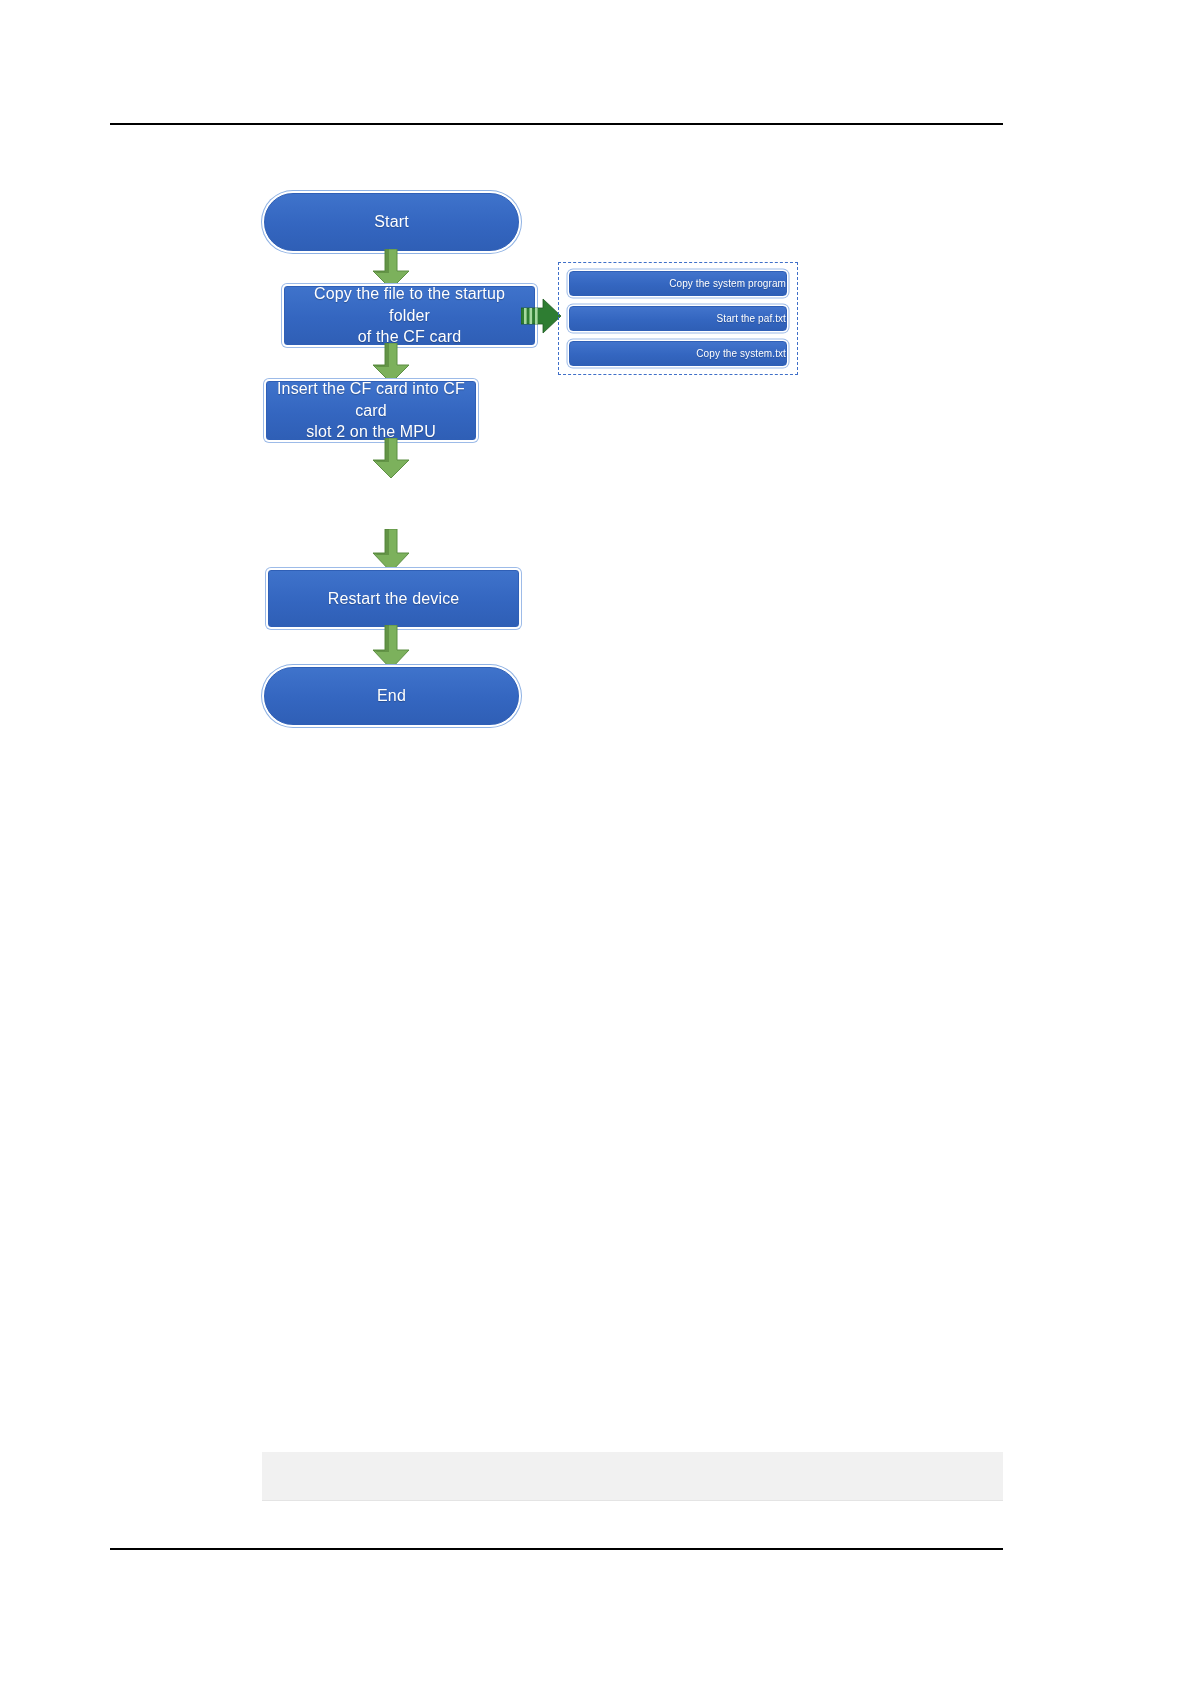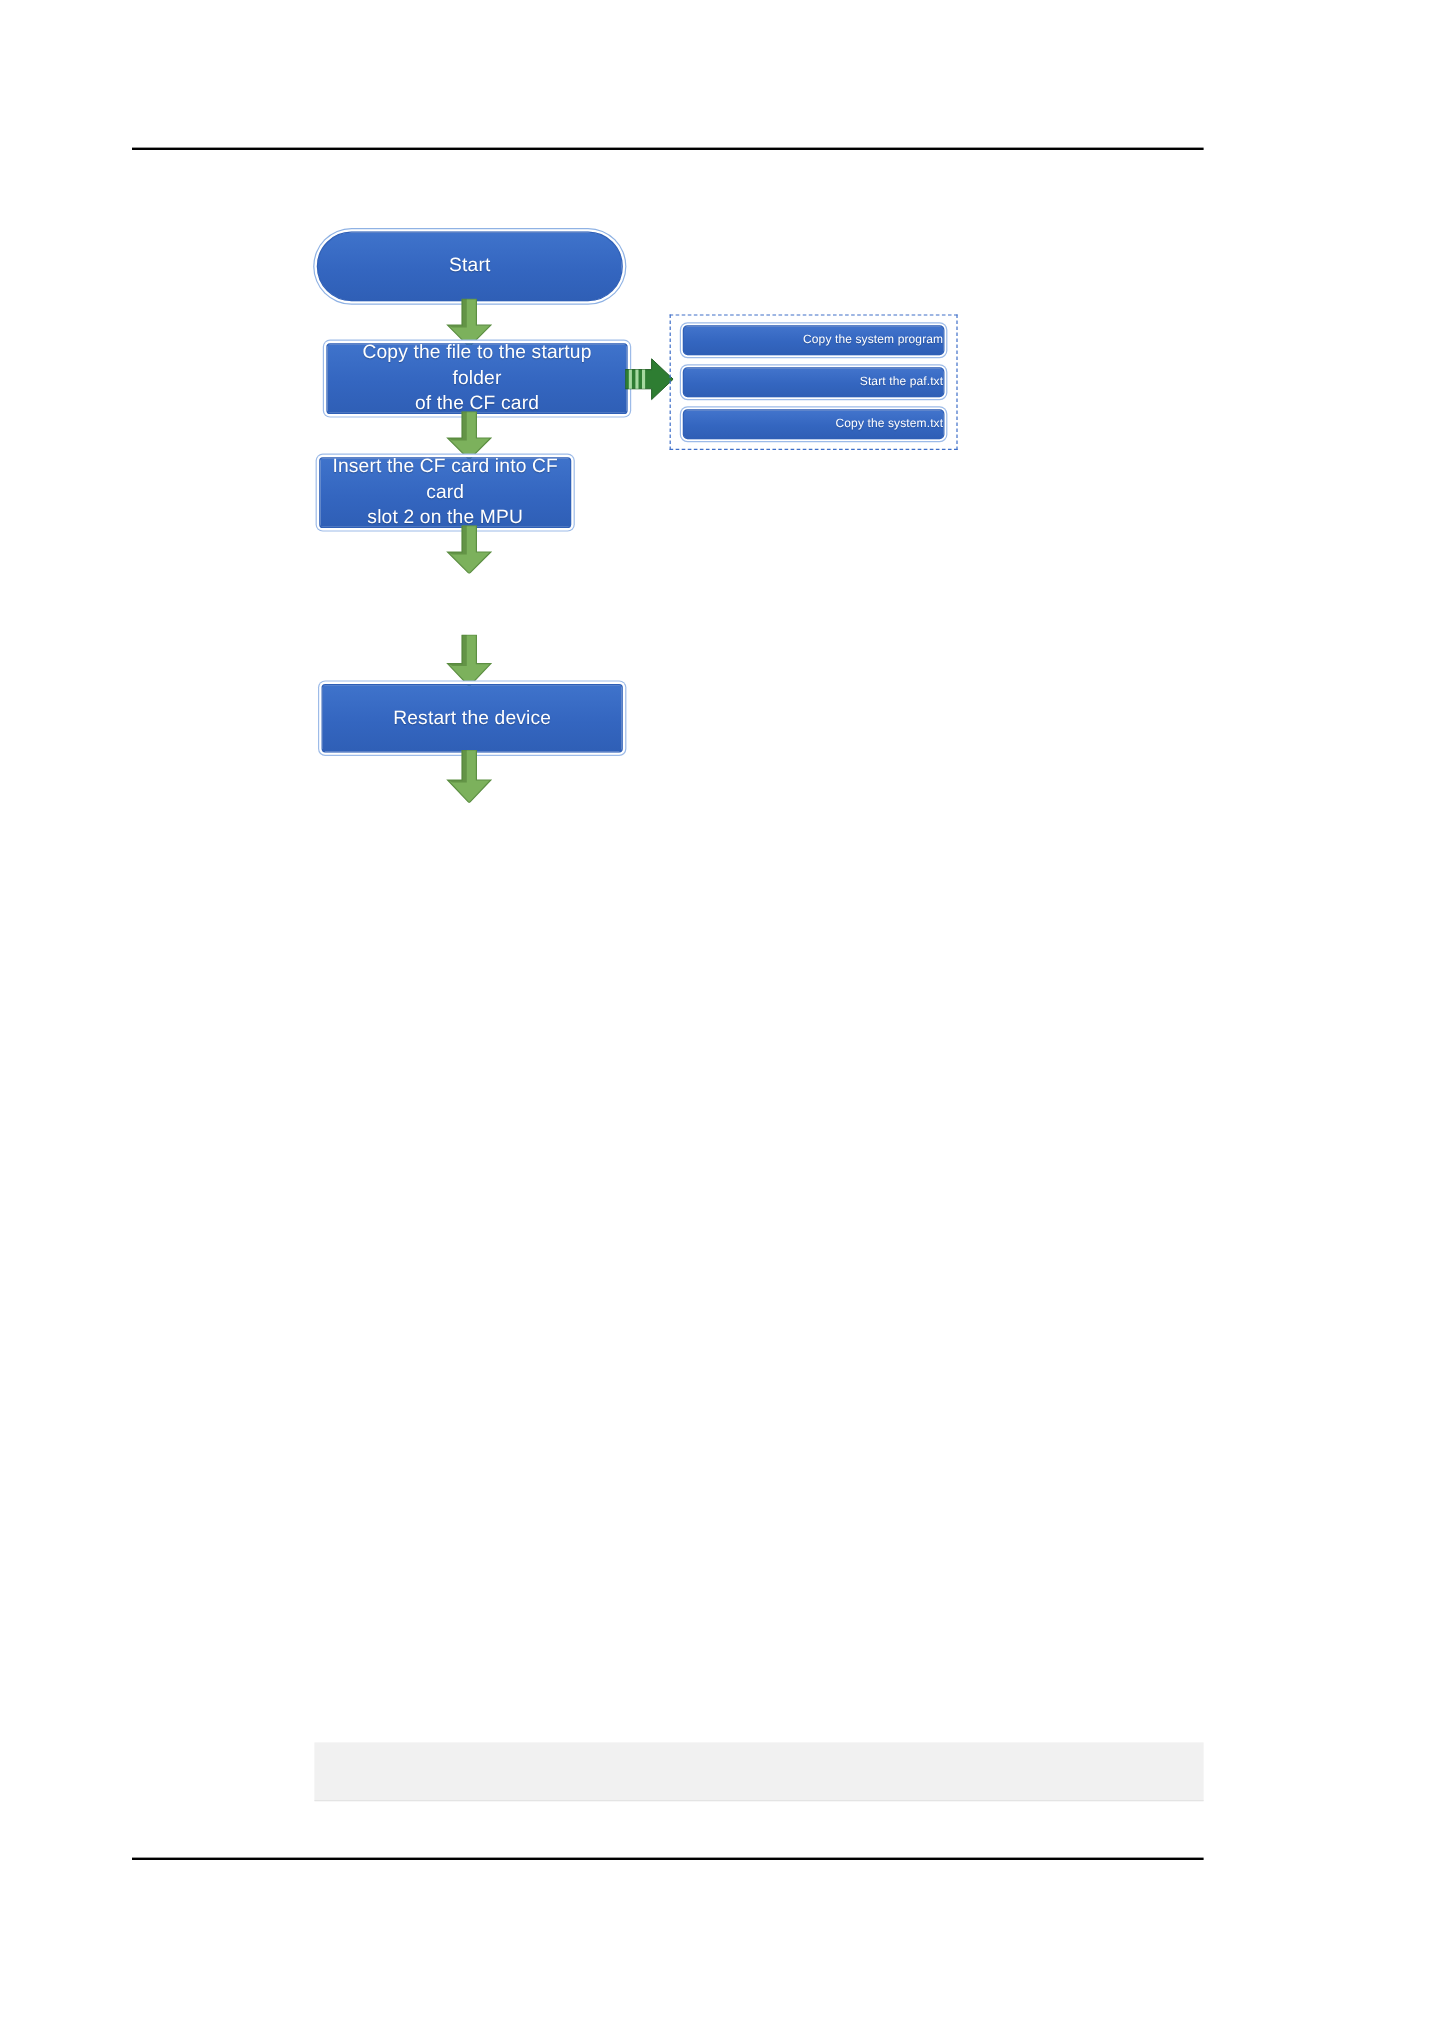--- a/index.html
+++ b/index.html
@@ -65,21 +65,21 @@
       0 0 0 3px #9dbbe8;
     text-shadow: 0 1px 1px rgba(0,0,0,.25);
   }
   .node.rect { border-radius: 3px; }
   .node.pill { border-radius: 999px; box-shadow: 0 0 0 2px #ffffff, 0 0 0 3px #8fb2e4; }
 
   .node-label { display: block; padding: 0 8px; white-space: pre-line; }
 
   
   #n-start   { left: 264px; top: 193px; width: 255px; height: 58px; }
-  #n-copy    { left: 272px; top: 286px; width: 251px; height: 59px; }
+  #n-copy    { left: 284px; top: 286px; width: 251px; height: 59px; }
   #n-insert  { left: 266px; top: 381px; width: 210px; height: 59px; }
   #n-mode    { left: 268px; top: 476px; width: 247px; height: 55px; }
   #n-restart { left: 268px; top: 570px; width: 251px; height: 57px; }
   #n-end     { left: 264px; top: 667px; width: 255px; height: 58px; }
 
   
   .arrow-down {
     position: absolute;
     width: 46px;
   }
@@ -207,16 +207,19 @@
     <span class="node-label">Restart the device</span>
   </div>
 
   <div class="arrow-down" id="a5">
     <svg viewBox="0 0 46 44" preserveAspectRatio="none" aria-hidden="true">
       <polygon points="17,0 29,0 29,25 41,25 23,44 5,25 17,25" fill="#7cb15c" stroke="#5d8f43" stroke-width="1"></polygon>
       <polygon points="17,0 21,0 21,27 9,27 5,25 17,25" fill="#4e7b34" opacity="0.55"></polygon>
     </svg>
   </div>
 
+  <div class="node pill" id="n-end">
+    <span class="node-label">End</span>
+  </div>
 
 </div>
 
 <div class="grey-block"></div>
 
 </body></html>

